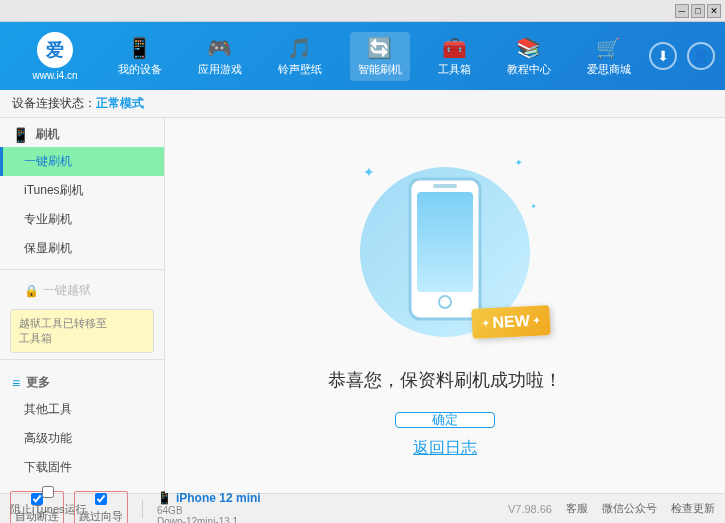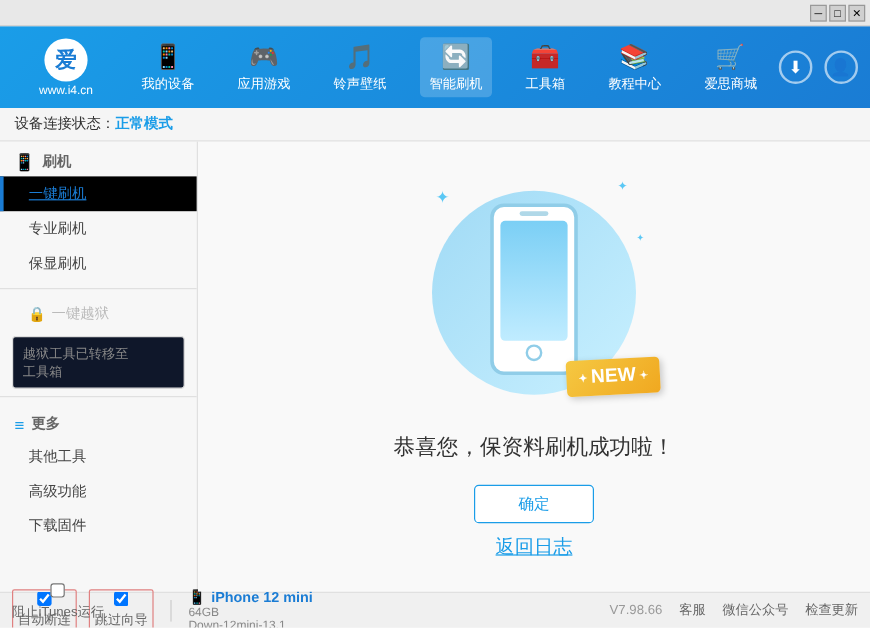--- a/index.html
+++ b/index.html
@@ -128,29 +128,28 @@
       font-weight: bold;
     }
     .sidebar-section-title .icon { margin-right: 6px; font-size: 14px; color: #1a9de8; }
     .sidebar-item {
       padding: 6px 12px 6px 24px;
       font-size: 12px;
       color: #444;
       cursor: pointer;
     }
     .sidebar-item.active {
-      background: #000000;
+      background: #86efac;
       color: #1a7cd4;
       border-left: 3px solid #1a7cd4;
       padding-left: 21px;
-      text-decoration: underline;
     }
     .sidebar-sub-box {
       margin: 4px 10px;
-      background: #0f172a;
+      background: #fef9c3;
       border: 1px solid #ddd;
       border-radius: 3px;
       padding: 6px 8px;
       font-size: 11px;
       color: #888;
     }
     .sidebar-disabled {
       padding: 6px 12px 6px 24px;
       font-size: 12px;
       color: #bbb;
@@ -180,21 +179,21 @@
     .success-msg {
       font-size: 18px;
       color: #333;
       margin-bottom: 20px;
       font-weight: normal;
     }
 
     
     .btn-confirm {
       width: 100px;
-      height: 32px;
+      height: 16px;
       border: 1px solid #1a9de8;
       background: white;
       color: #1a9de8;
       font-size: 13px;
       border-radius: 4px;
       cursor: pointer;
       margin-bottom: 10px;
       display: flex; align-items: center; justify-content: center;
     }
     .link-again {
@@ -310,20 +309,23 @@
 <div class="main-layout">
 
   <div class="sidebar">
 
     <div class="sidebar-section-title">
       <span class="icon">📱</span>
       <span>刷机</span>
     </div>
     <div class="sidebar-item active">
       <span>一键刷机</span>
+    </div>
+    <div class="sidebar-item">
+      <span>iTunes刷机</span>
     </div>
     <div class="sidebar-item">
       <span>专业刷机</span>
     </div>
     <div class="sidebar-item">
       <span>保显刷机</span>
     </div>
 
     <div class="sidebar-divider"></div>
 

